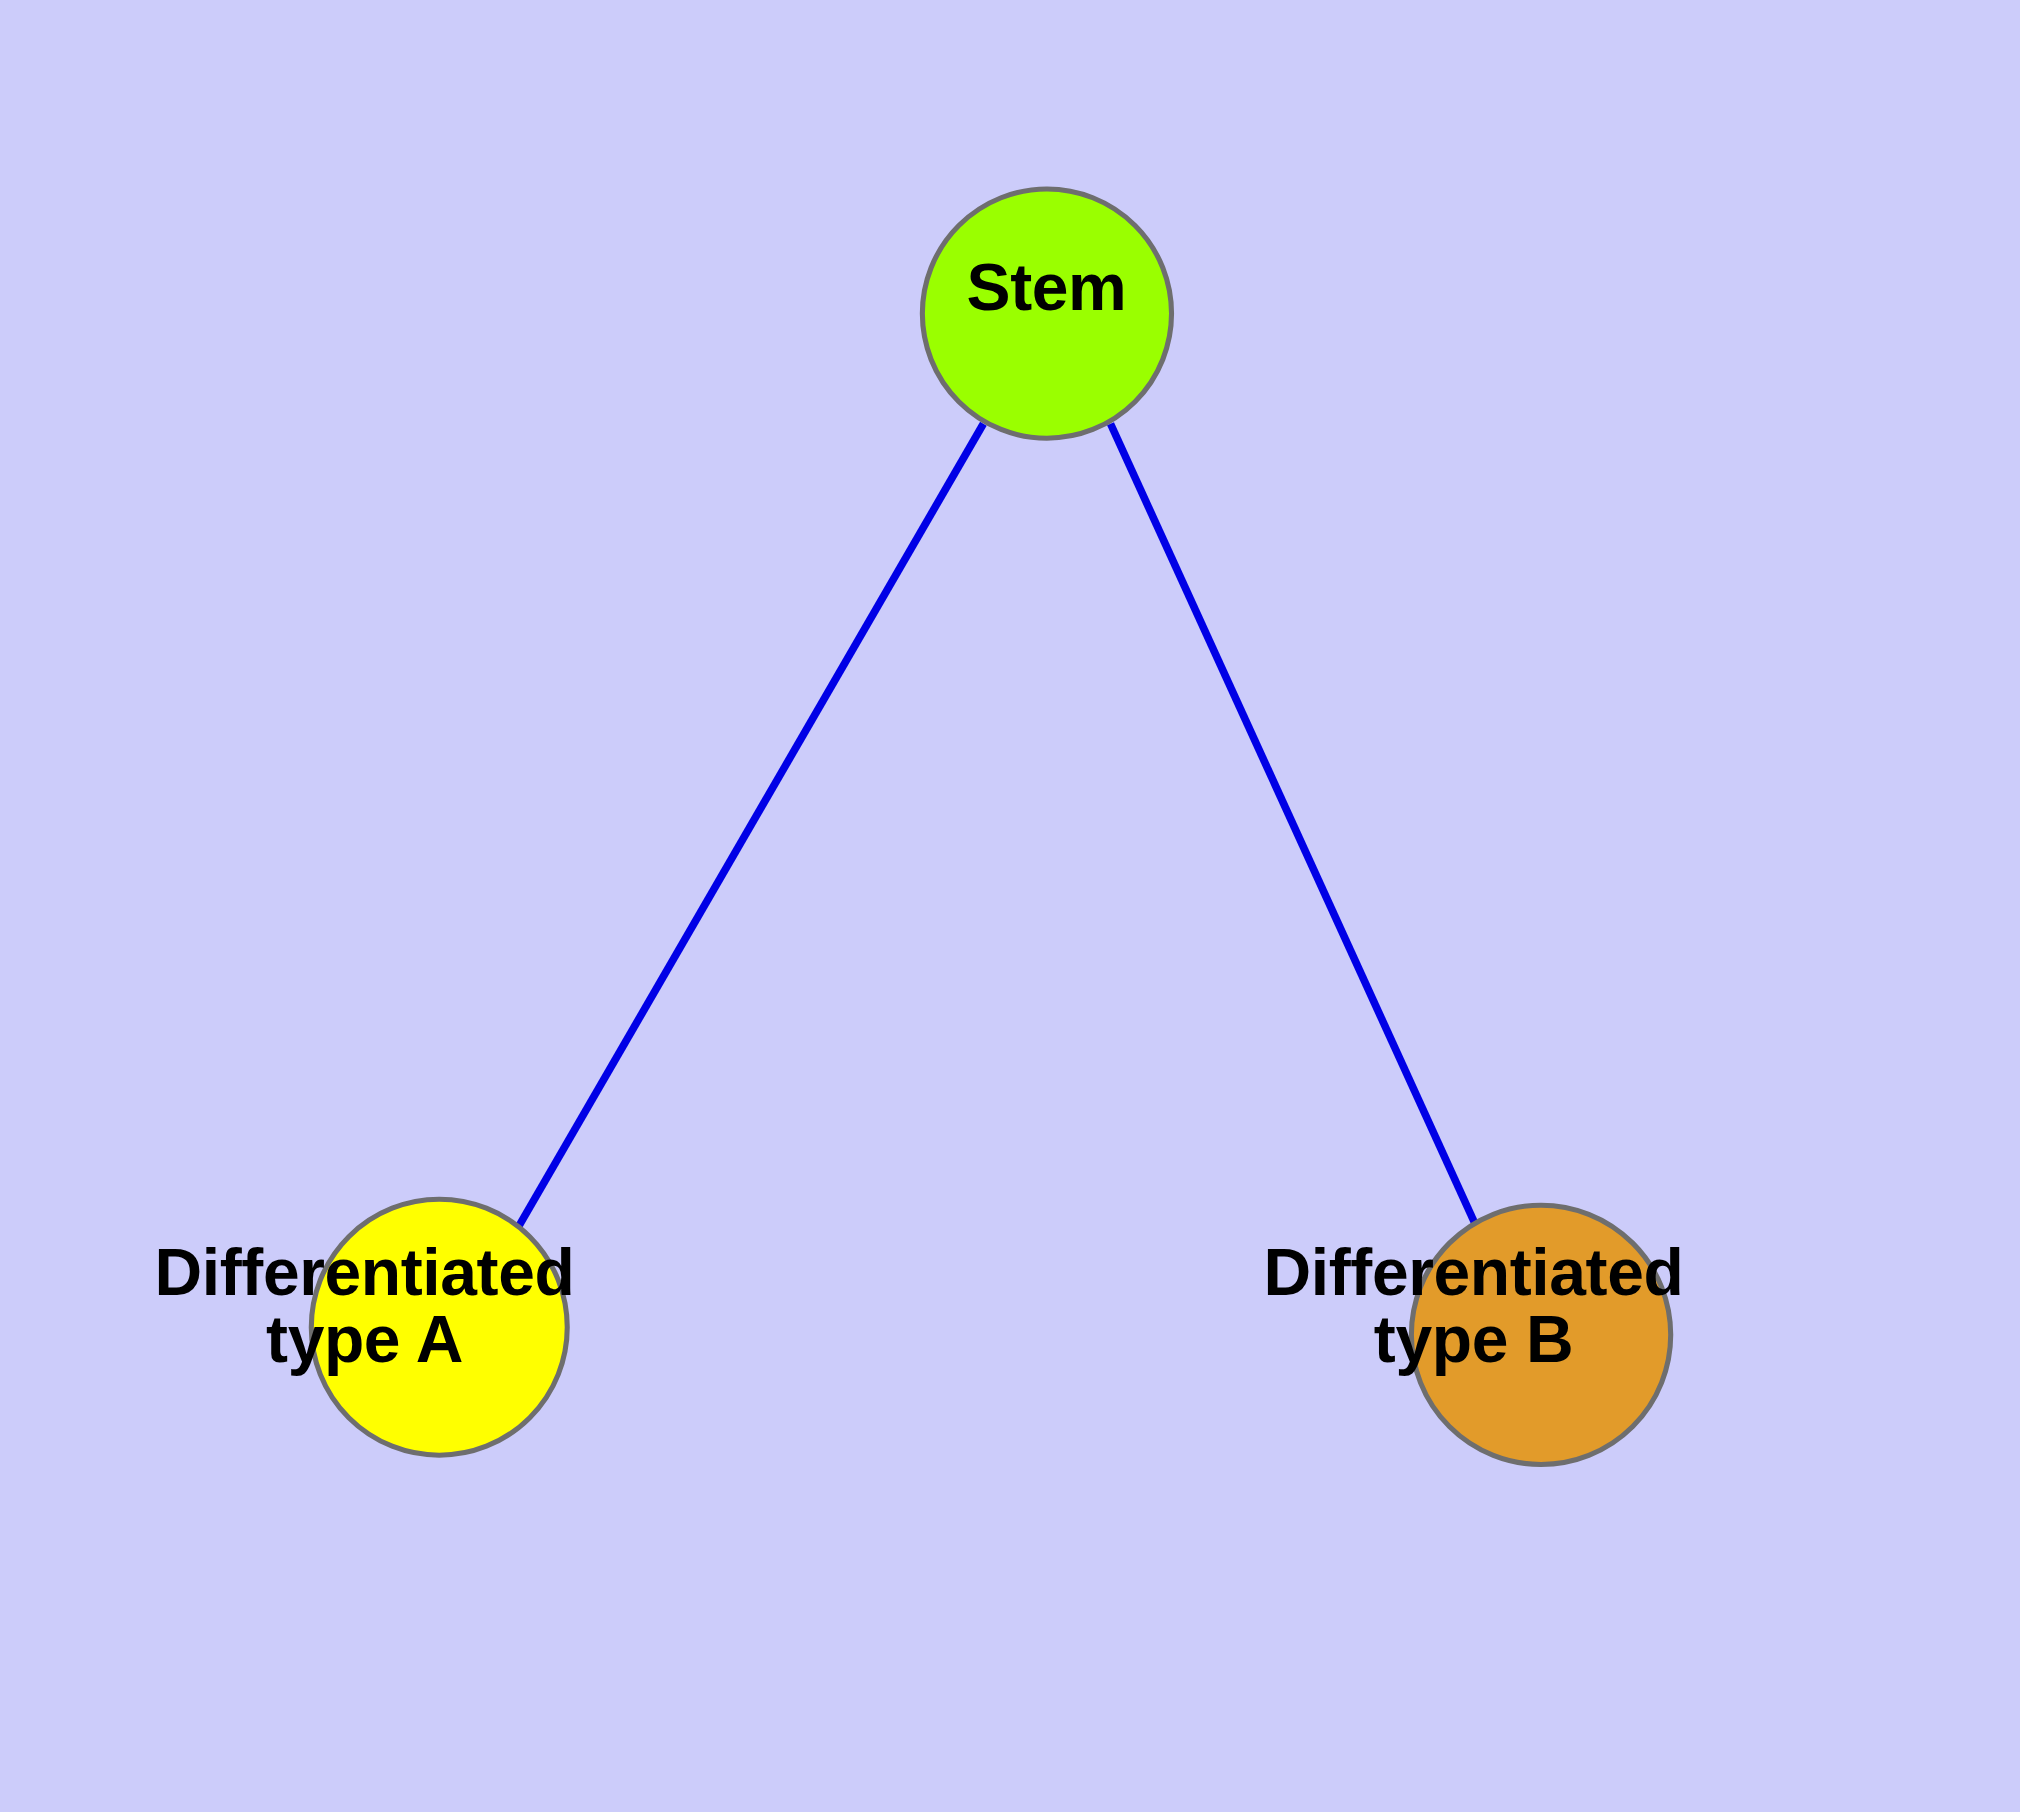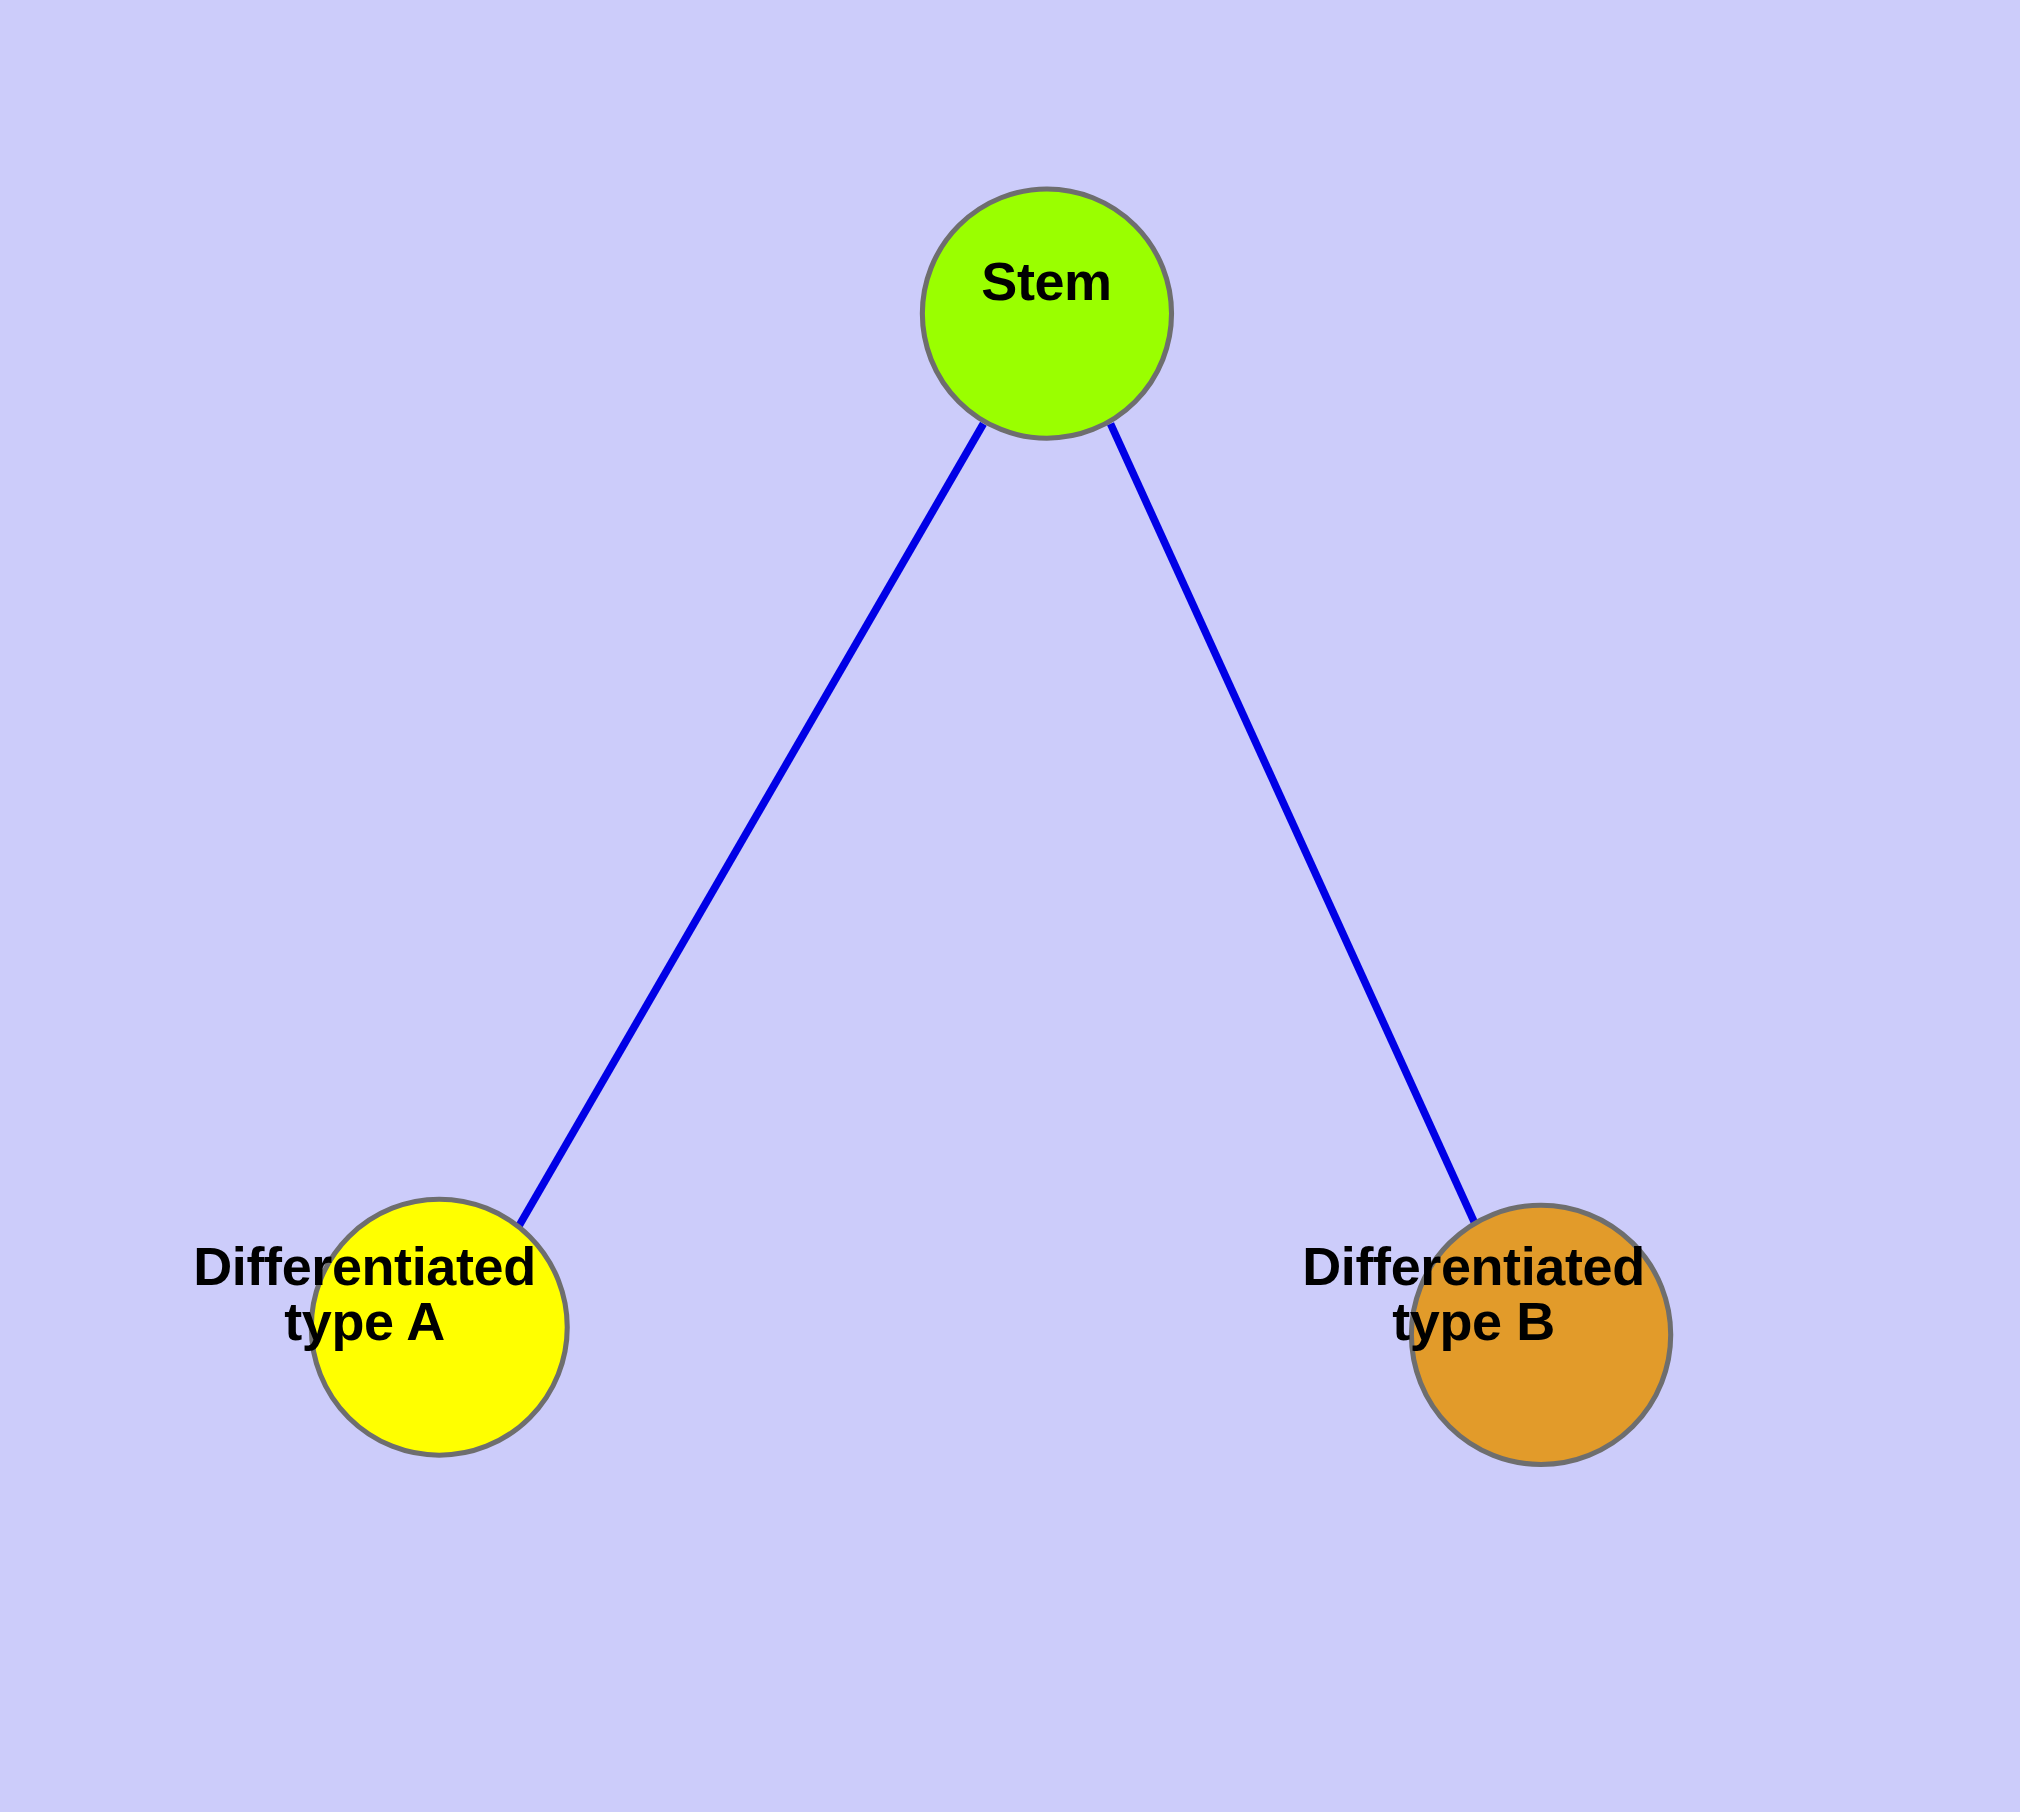--- a/index.html
+++ b/index.html
@@ -31,21 +31,21 @@
     stroke: #0000e6;
     stroke-width: 9;
     stroke-linecap: butt;
     fill: none;
   }
   .node-label {
     position: absolute;
     color: #000000;
     font-family: "Liberation Sans", sans-serif;
     font-weight: bold;
-    font-size: 54px;
+    font-size: 66px;
     line-height: 1.02;
     text-align: center;
     white-space: pre;
     letter-spacing: -0.4px;
     pointer-events: none;
   }
   #label-stem {
     left: 792px;
     top: 254px;
     width: 509px;

